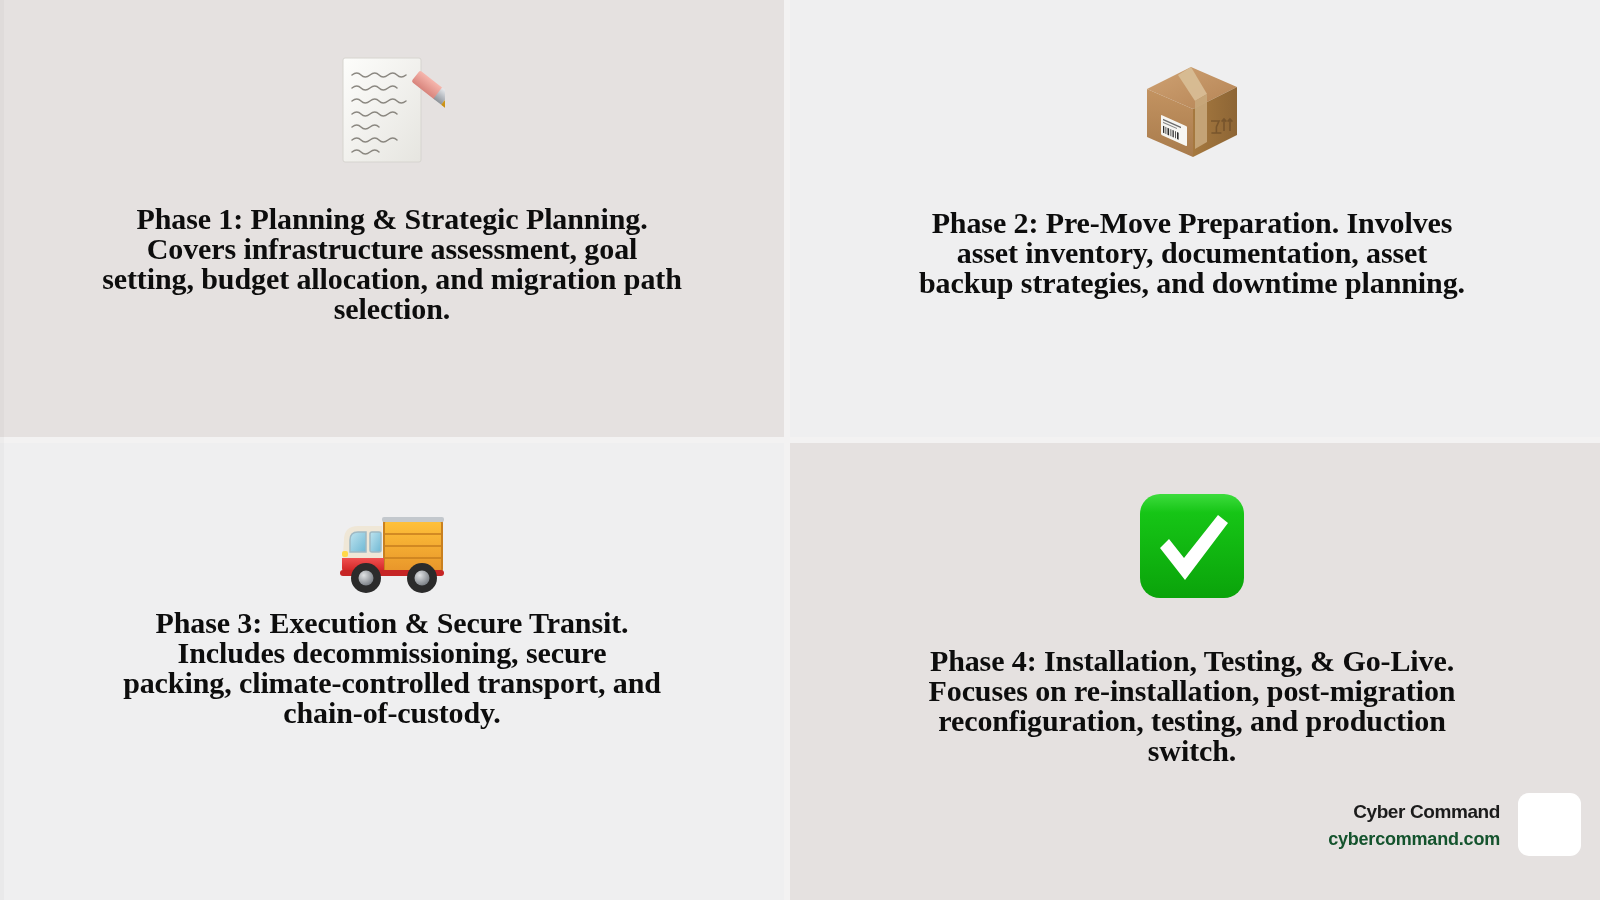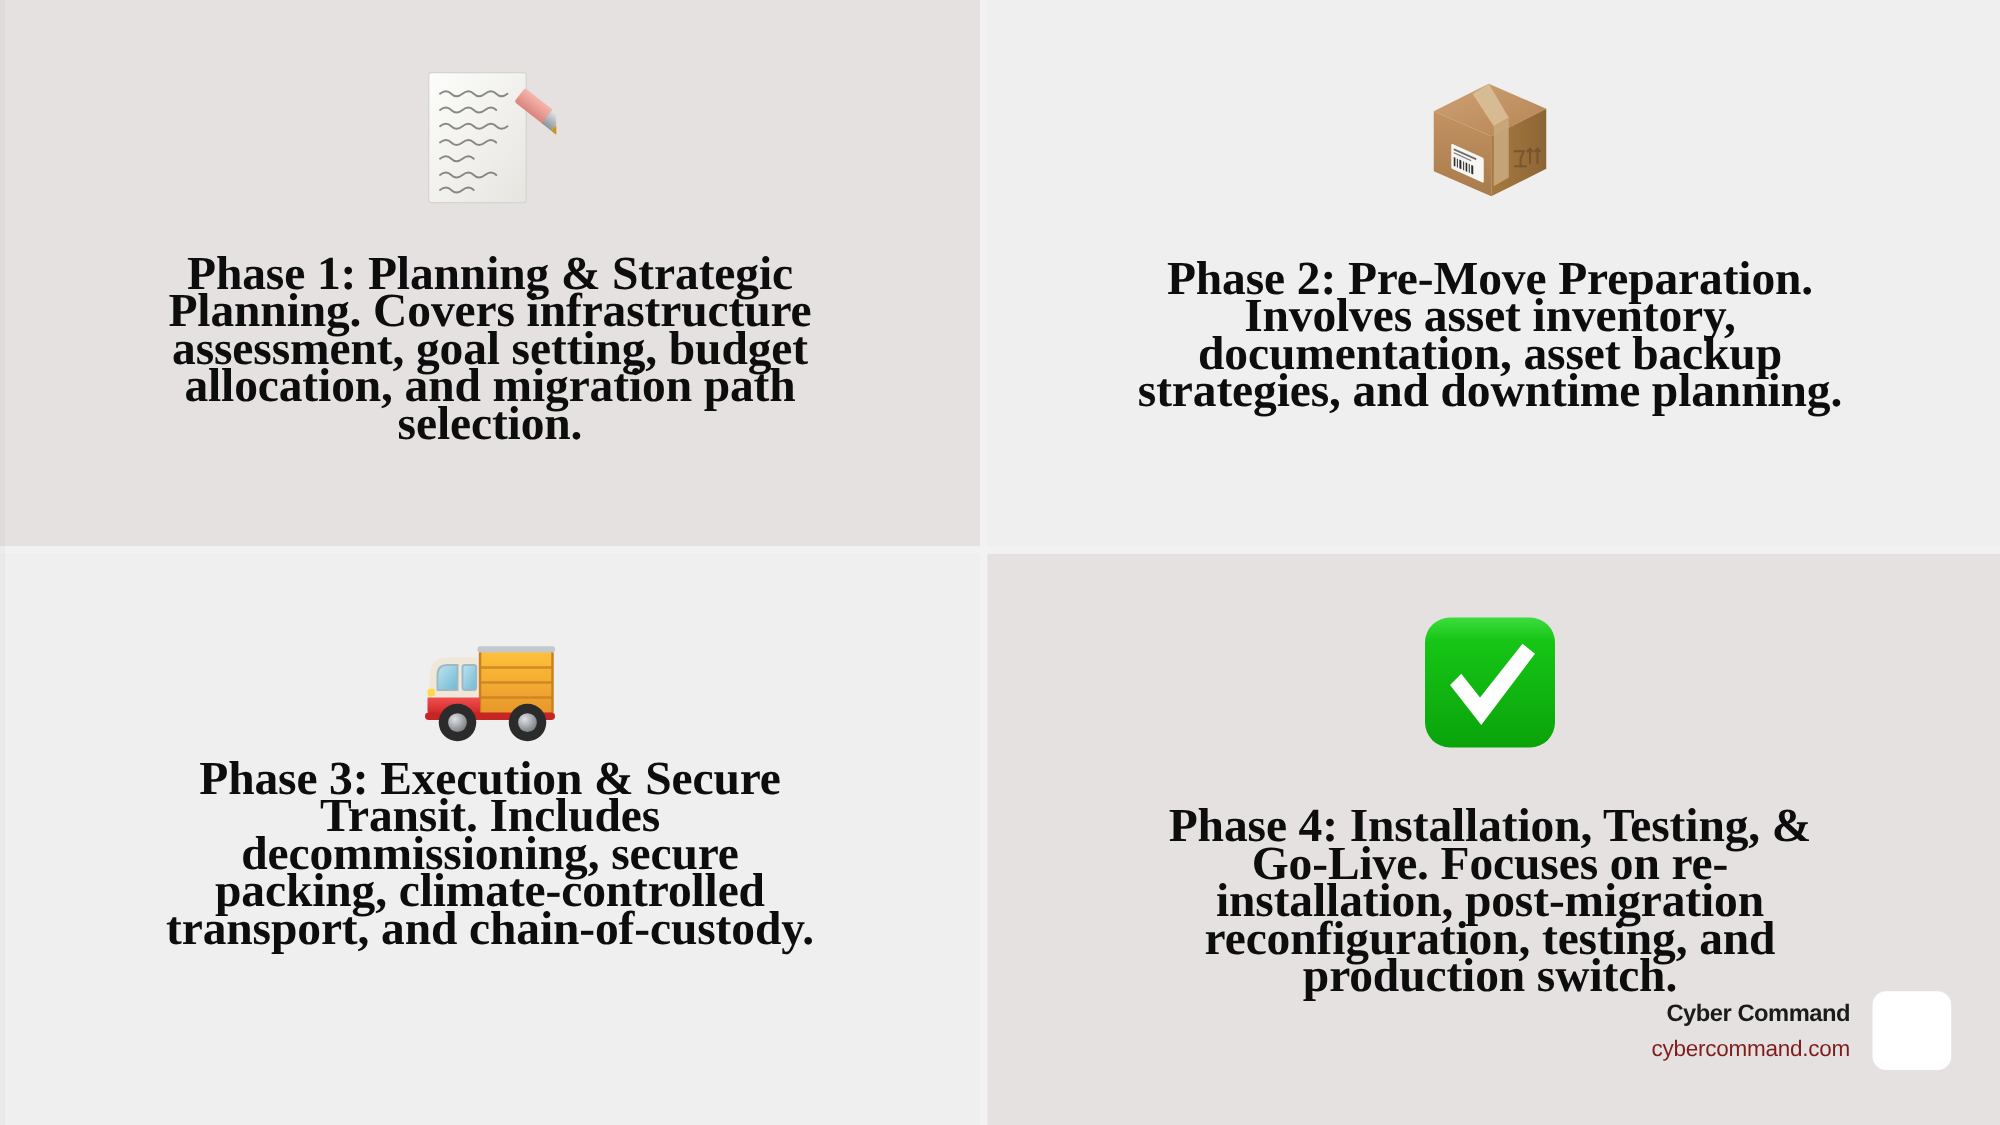--- a/index.html
+++ b/index.html
@@ -79,61 +79,61 @@
   .q2 .icon-wrap { margin-top: 52px; }
   .q3 .icon-wrap { margin-top: 48px; }
   .q4 .icon-wrap { margin-top: 46px; }
 
   .icon-wrap svg { display: block; }
 
   
   .caption {
     font-family: "Liberation Serif", "DejaVu Serif", serif;
     font-weight: 700;
-    font-size: 38px;
+    font-size: 30px;
     line-height: 30px;
     letter-spacing: -0.1px;
     color: #0d0d0d;
     text-align: center;
     width: 580px;
     margin: 0;
   }
   .q1 .caption { margin-top: 32px; }
   .q2 .caption { margin-top: 36px; width: 570px; }
   .q3 .caption { width: 540px; }
   .q4 .caption { margin-top: 40px; width: 570px; }
 
   
   .branding {
     position: absolute;
-    right: 39px;
+    right: 19px;
     bottom: 44px;
     display: flex;
     align-items: center;
     gap: 18px;
   }
   .brand-text {
     display: flex;
     flex-direction: column;
     align-items: flex-end;
     line-height: 1;
   }
   .brand-name {
     font-family: "Liberation Sans", sans-serif;
     font-weight: 700;
     font-size: 19px;
     letter-spacing: -0.4px;
     color: #1b1b1b;
   }
   .brand-url {
     font-family: "Liberation Sans", sans-serif;
-    font-weight: 400;
+    font-weight: 700;
     font-size: 18px;
     letter-spacing: -0.2px;
-    color: #7f1d1d;
+    color: #14532d;
     margin-top: 9px;
   }
   .brand-logo {
     width: 63px;
     height: 63px;
     border-radius: 11px;
     background: #ffffff;
   }
 </style>
 </head>

